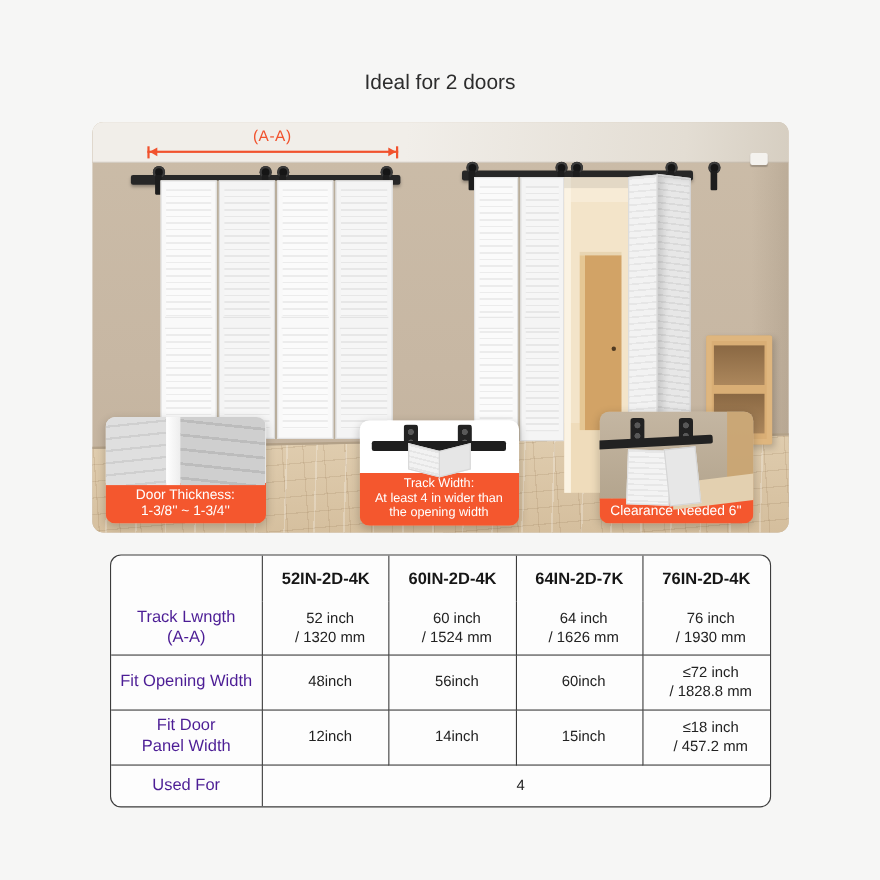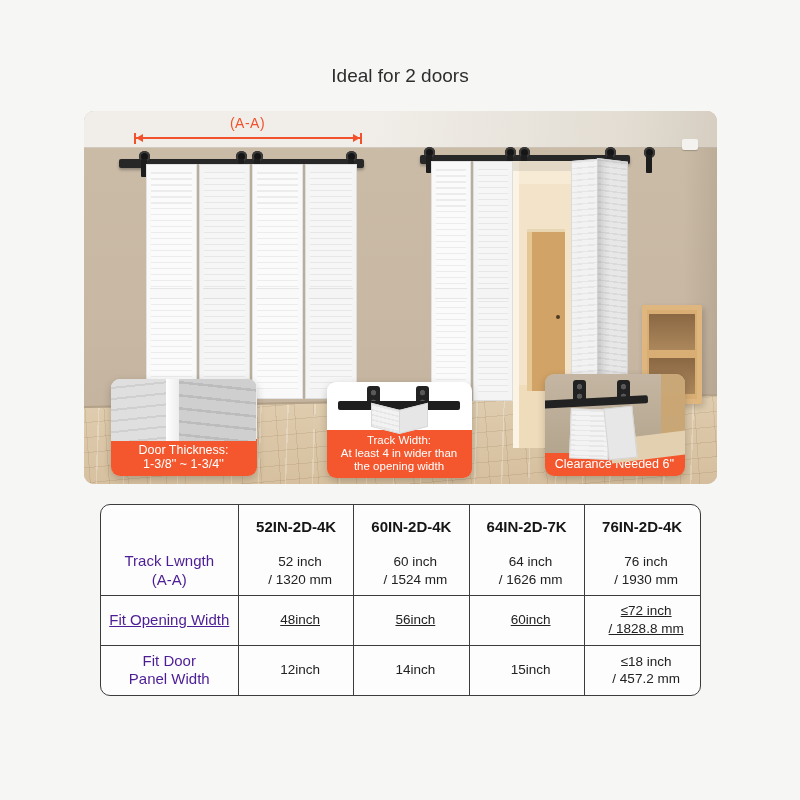--- a/index.html
+++ b/index.html
@@ -105,21 +105,21 @@
   .dim-line .ah.l{left:2px;border-right:7px solid var(--accent);}
   .dim-line .ah.r{right:2px;border-left:7px solid var(--accent);}
 
   
   .callout{position:absolute;border-radius:9px;overflow:hidden;display:flex;flex-direction:column;
     box-shadow:0 3px 9px rgba(0,0,0,.20);}
   .co-img{flex:1;position:relative;}
   .co-label{background:var(--label-bg);color:#fff;text-align:center;
     font-size:12.5px;line-height:1.14;padding:4px 2px 5px;}
   .co-label div{white-space:nowrap;}
-  .co1{left:27px;top:268px;width:146px;height:97px;}
+  .co1{left:12px;top:268px;width:146px;height:97px;}
   .co2{left:243px;top:271px;width:145px;height:96px;}
   .co2 .co-label{font-size:11.5px;}
   .co3{left:461px;top:263px;width:140px;height:102px;}
 
   .co1 .co-img{background:#E9E9E9;}
   .co1 .d1{position:absolute;left:0;top:-3px;width:38%;height:110%;
     background:#DFDFDF repeating-linear-gradient(174deg,rgba(0,0,0,.07) 0 2px,transparent 2px 11px);}
   .co1 .edge{position:absolute;left:38%;top:-3px;width:9%;height:110%;
     background:linear-gradient(90deg,#FFFFFF,#EDEDED);}
   .co1 .d2{position:absolute;left:47%;top:-3px;width:53%;height:110%;
@@ -159,21 +159,21 @@
   table.size th,table.size td{
     border-right:1px solid #3C3C3C;border-bottom:1px solid #3C3C3C;
     text-align:center;vertical-align:middle;font-weight:400;padding:2px;
   }
   table.size tr>*:last-child{border-right:none;}
   table.size tr:last-child>*{border-bottom:none;}
   table.size thead th{height:42px;font-size:15px;color:#161616;font-weight:bold;}
   table.size tbody th{font-size:15px;color:#4c1d95;line-height:1.25;}
   table.size tbody td{font-size:13.5px;color:#222;line-height:1.3;padding-left:10px;}
   tr.r-track >*{height:48px;}
-  tr.r-open  >*{height:50px;text-decoration:underline;}
+  tr.r-open  >*{height:50px;}
   tr.r-panel >*{height:50px;}
   tr.r-used  >*{height:38px;}
 </style>
 </head>
 <body>
 
 <div class="canvas">
 
   <div class="subtitle">Ideal for 2 doors</div>
 
@@ -356,17 +356,23 @@
             <div>14inch</div>
           </td>
           <td>
             <div>15inch</div>
           </td>
           <td>
             <div>≤18 inch</div>
             <div>/ 457.2 mm</div>
           </td>
         </tr>
+        <tr class="r-used">
+          <th>
+            <div>Used For</div>
+          </th>
+          <td colspan="4">4</td>
+        </tr>
       </tbody>
     </table>
   </div>
 
 </div>
 
 </body></html>

